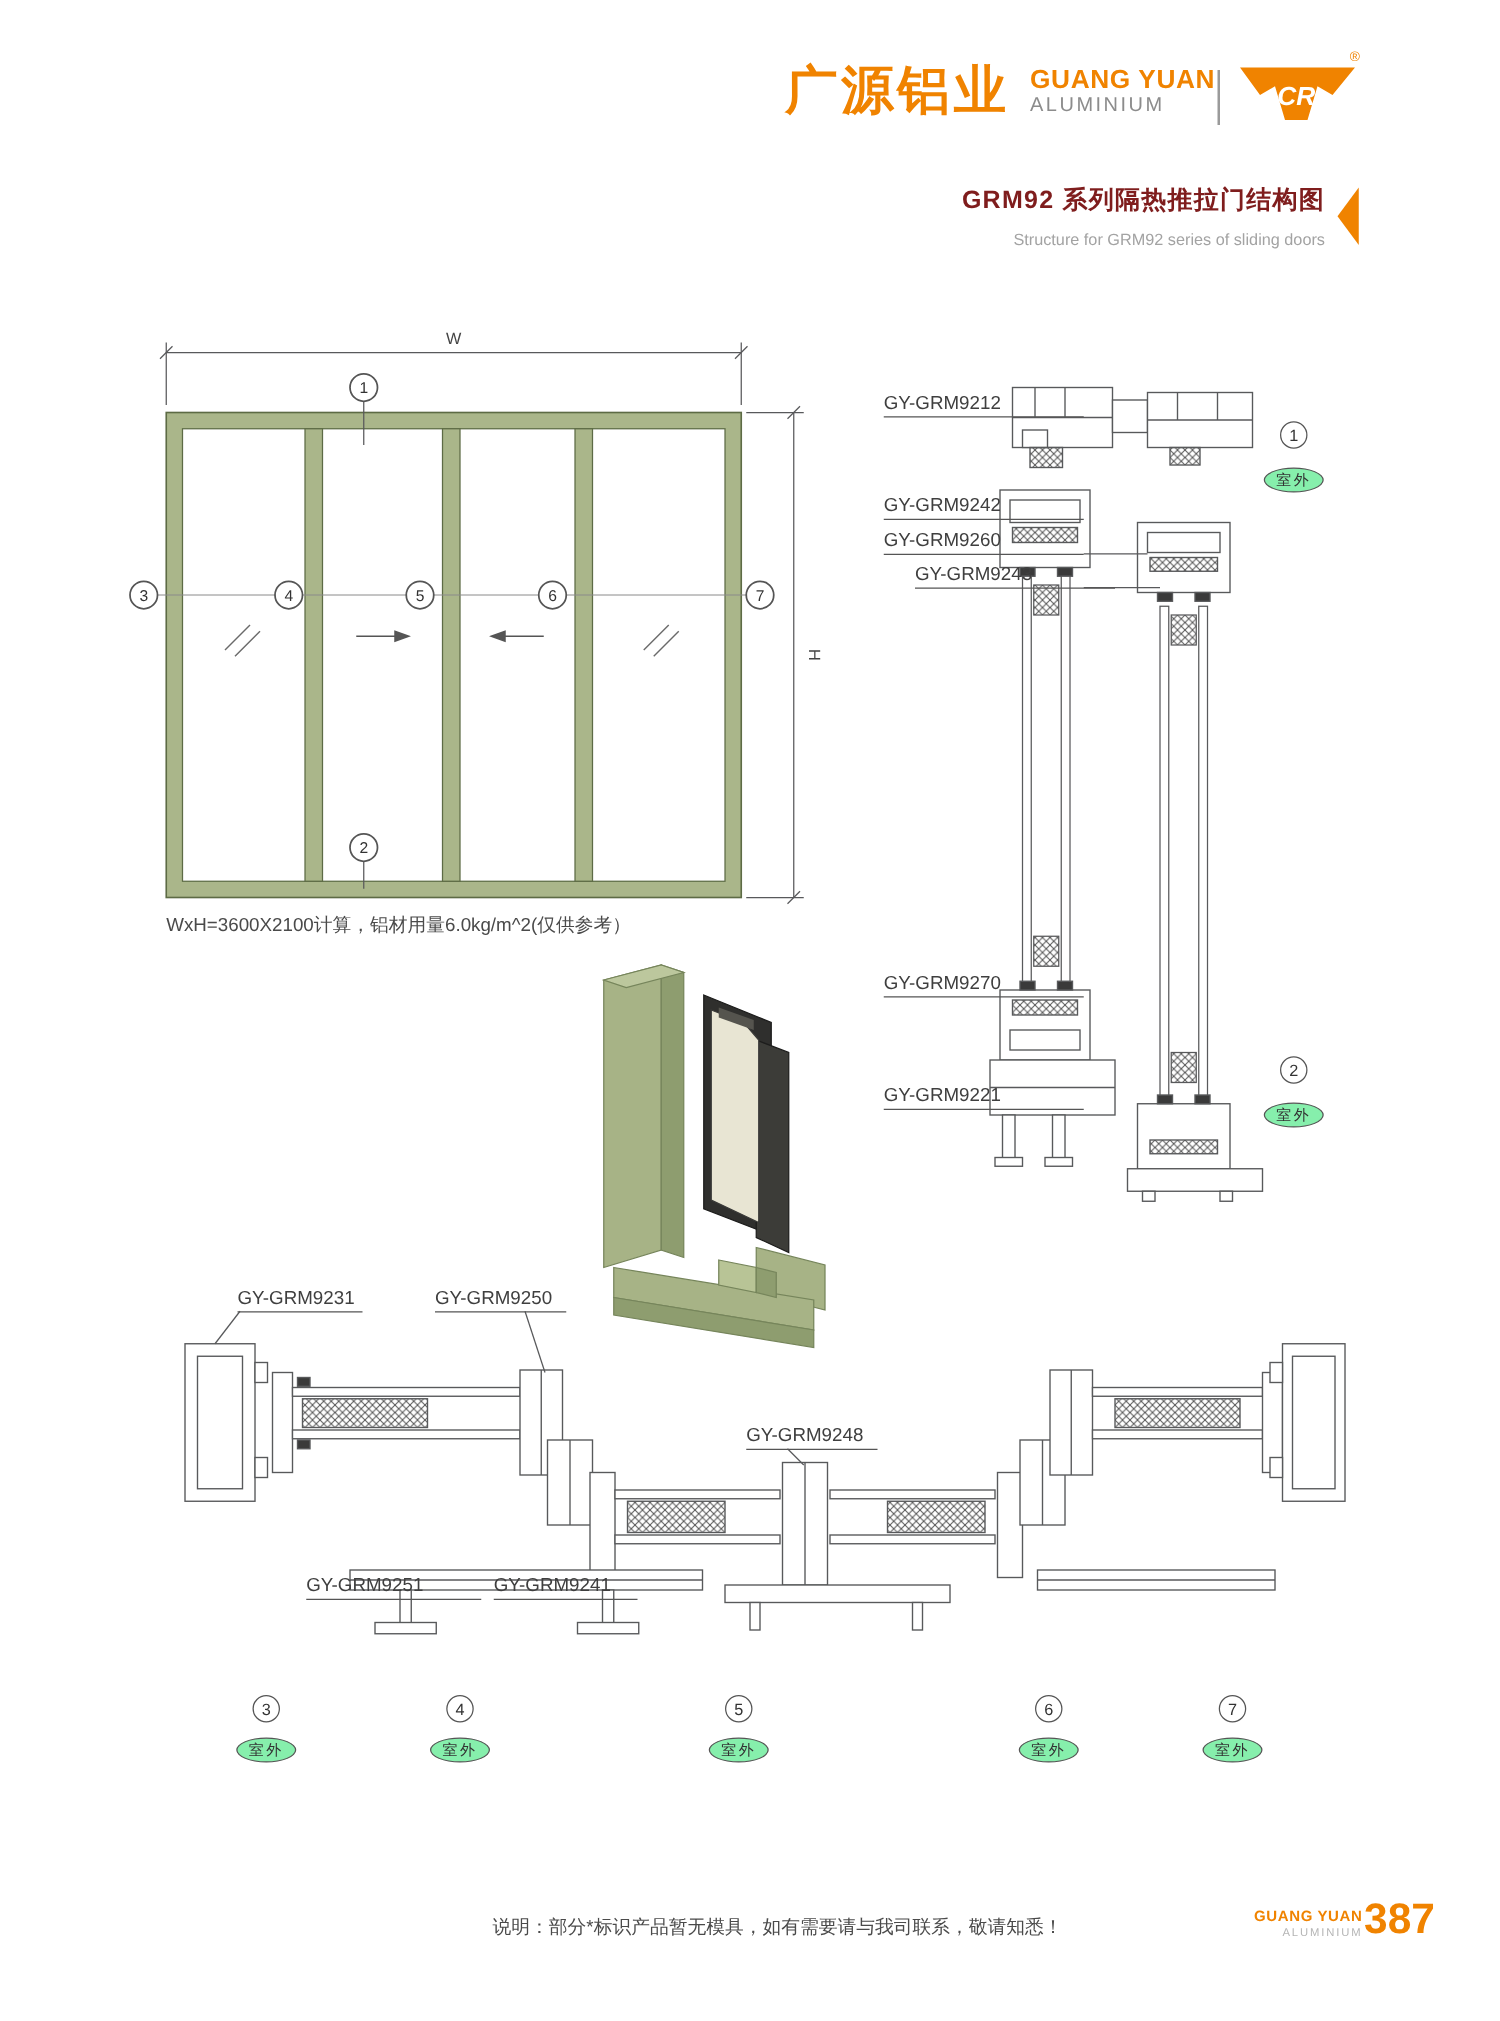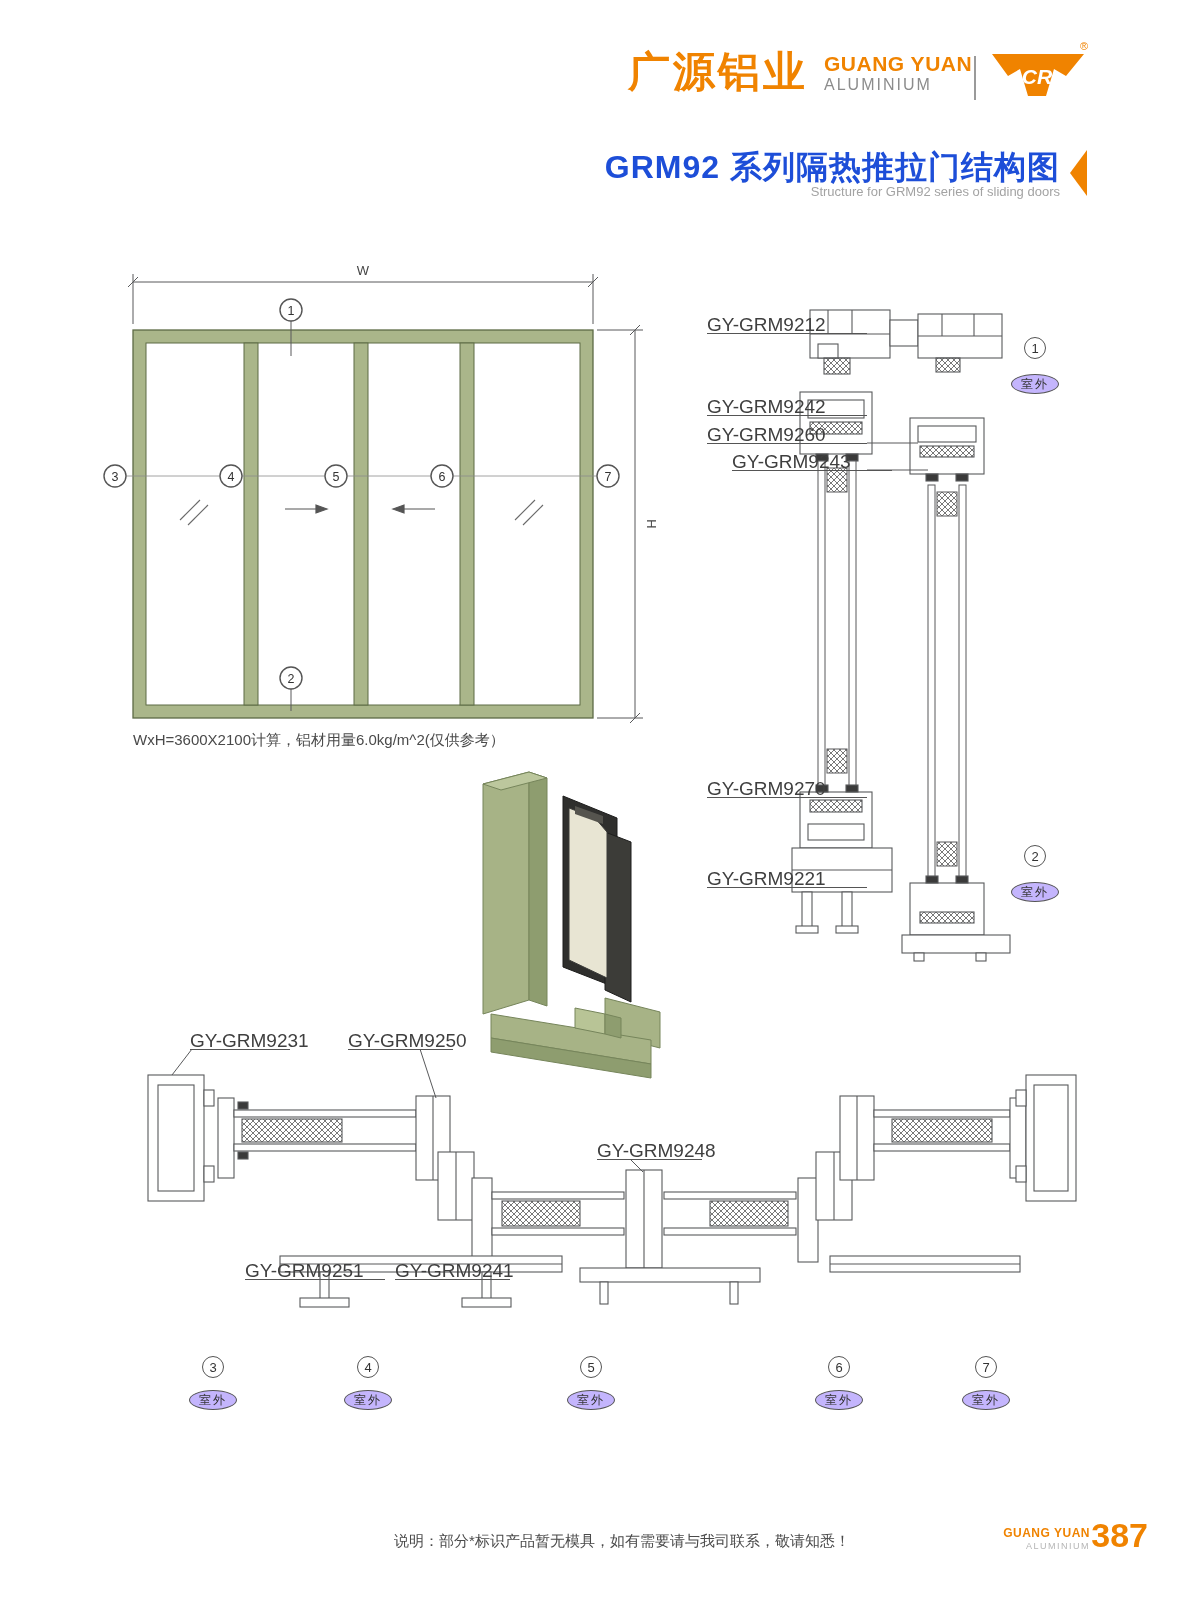--- a/index.html
+++ b/index.html
@@ -11,32 +11,32 @@
 
   
   .logo-cn{position:absolute;left:628px;top:44px;font-size:42px;font-weight:bold;color:#F08300;letter-spacing:3px;}
   .logo-en-block{position:absolute;left:824px;top:52px;display:flex;flex-direction:column;line-height:1.15;}
   .logo-en{font-size:21px;font-weight:bold;color:#F08300;letter-spacing:.5px;}
   .logo-sub{font-size:16px;color:#8c8c8c;letter-spacing:2px;}
   .logo-divider{position:absolute;left:974px;top:56px;width:2px;height:44px;background:#9a9a9a;}
   .logo-mark{position:absolute;left:988px;top:42px;width:100px;height:62px;}
   .reg{position:absolute;right:0;top:-2px;font-size:11px;color:#F08300;}
 
-  .title-cn{position:absolute;right:140px;top:146px;font-size:32px;font-weight:bold;color:#1d4ed8;letter-spacing:1px;}
+  .title-cn{position:absolute;right:140px;top:146px;font-size:20px;font-weight:bold;color:#7f1d1d;letter-spacing:1px;}
   .title-en{position:absolute;right:140px;top:184px;font-size:13px;color:#a3a3a3;}
   .title-arrow{position:absolute;left:1070px;top:150px;width:0;height:0;
       border-top:23px solid transparent;border-bottom:23px solid transparent;border-right:17px solid #F08300;}
 
   .note{position:absolute;left:133px;top:731px;font-size:15px;color:#4a4a4a;}
 
   .callout{position:absolute;width:22px;height:22px;border:1.5px solid #555;border-radius:50%;background:#fff;
       display:flex;align-items:center;justify-content:center;font-size:13px;color:#333;}
-  .zone{position:absolute;width:48px;height:20px;border:1.5px solid #555;border-radius:50%;background:#c4b5fd;
+  .zone{position:absolute;width:48px;height:20px;border:1.5px solid #555;border-radius:50%;background:#86efac;
       display:flex;align-items:center;justify-content:center;font-size:12px;color:#333;letter-spacing:2px;}
-  .plabel{position:absolute;font-size:19px;color:#3f3f3f;border-bottom:1.3px solid #555;
+  .plabel{position:absolute;font-size:15px;color:#3f3f3f;border-bottom:1.3px solid #555;
       padding-bottom:3px;white-space:nowrap;height:20px;}
 
   .footer-note{position:absolute;left:0;top:1532px;width:1200px;text-align:center;font-size:15px;color:#4a4a4a;margin-left:22px;}
   .footer-brand{position:absolute;right:110px;top:1527px;text-align:right;line-height:1.15;}
   .footer-brand .b1{font-size:12px;font-weight:bold;color:#F08300;letter-spacing:.5px;display:block;}
   .footer-brand .b2{font-size:9px;color:#b5b5b5;letter-spacing:1.5px;display:block;}
   .footer-page{position:absolute;right:52px;top:1516px;font-size:34px;font-weight:bold;color:#F08300;}
 </style>
 </head>
 <body>

